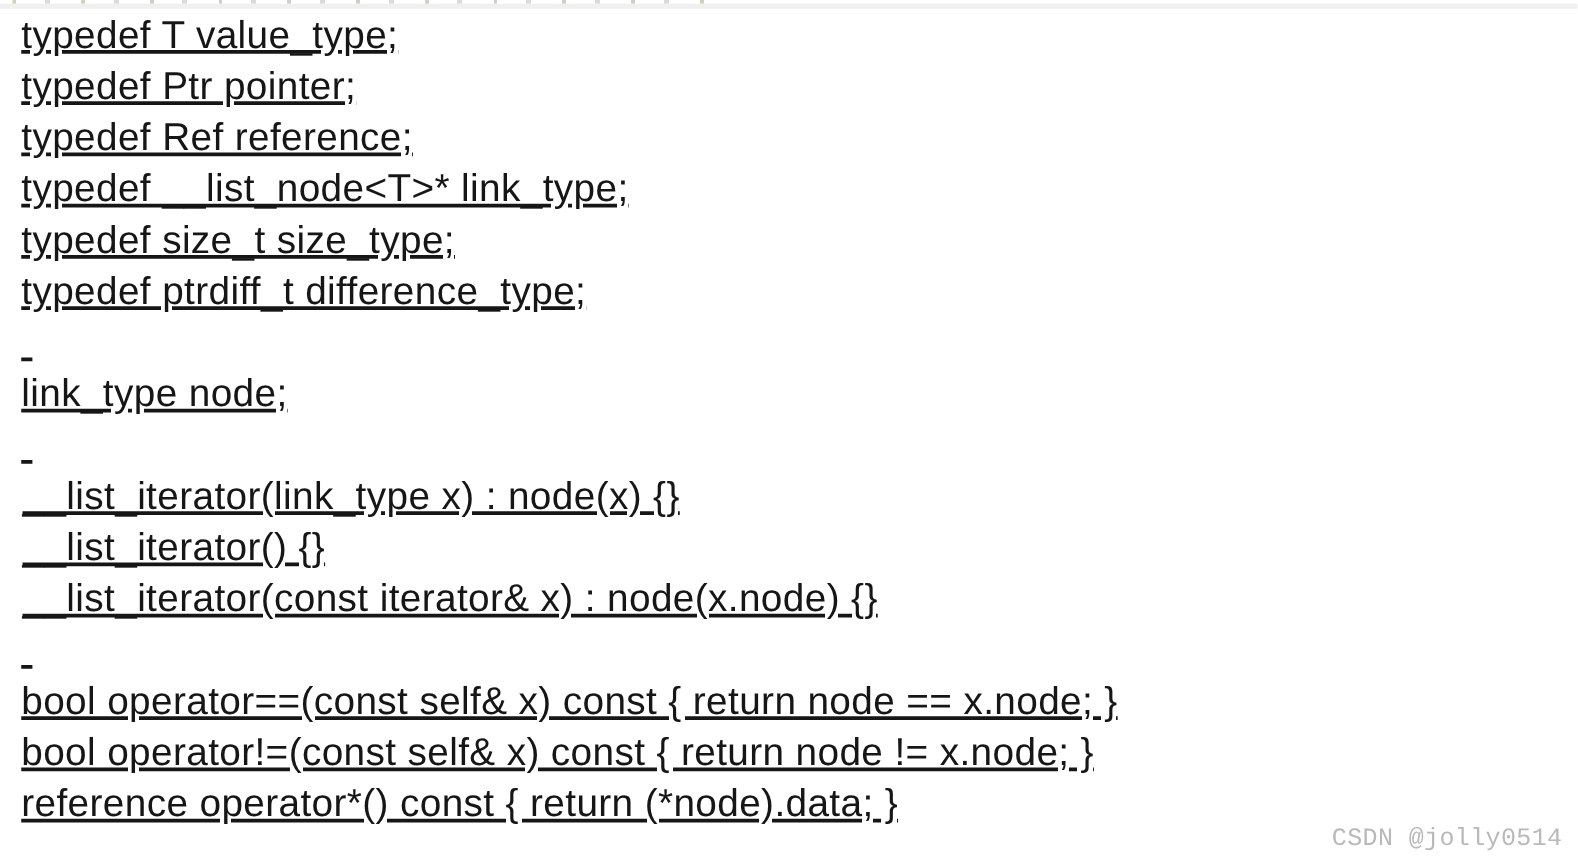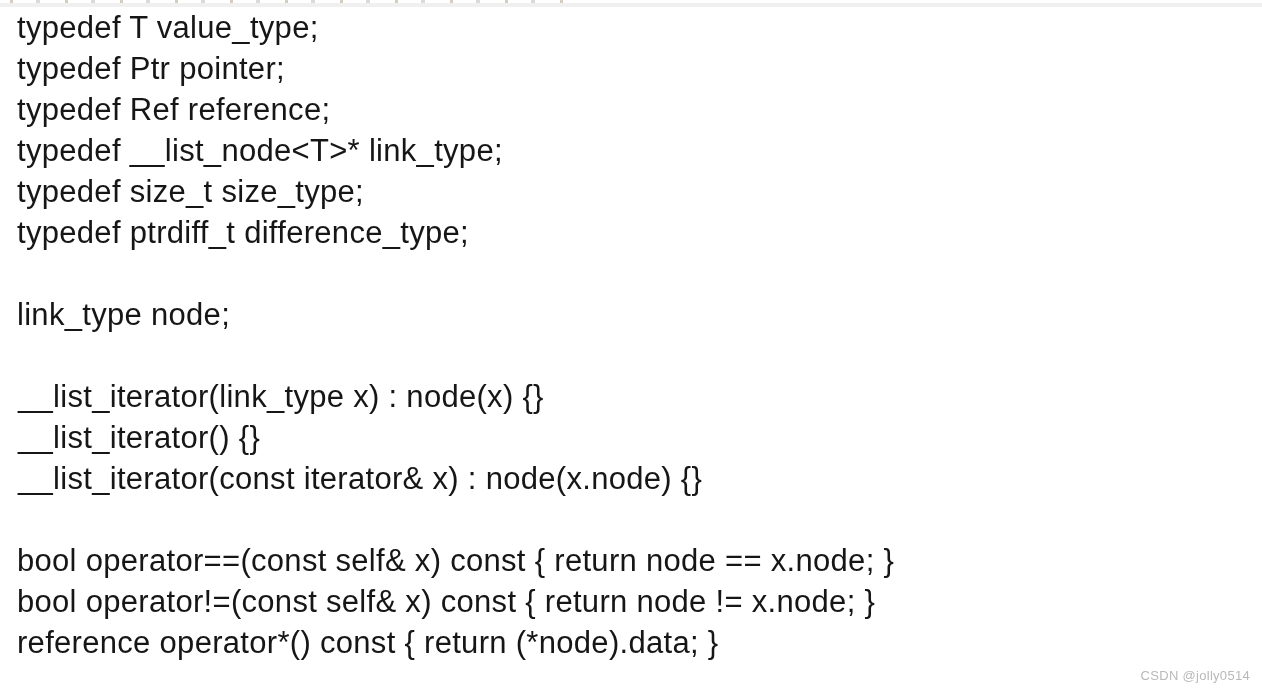--- a/index.html
+++ b/index.html
@@ -42,37 +42,38 @@
   .code-block {
     position: absolute;
     top: 7px;
     left: 0;
     width: 1262px;
     font-size: 31px;
     line-height: 41px;
     letter-spacing: 0.3px;
     white-space: pre;
     font-family: "Liberation Sans", sans-serif;
+    text-decoration: underline;
   }
   .code-line {
     height: 41px;
     padding-left: 17px;
   }
   .code-line.outdent {
     padding-left: 18px;
   }
 
   
   .watermark {
     position: absolute;
     right: 12px;
     bottom: 9px;
-    font-size: 13px;
+    font-size: 20px;
     letter-spacing: 0.3px;
-    font-family: Liberation Sans, sans-serif;
+    font-family: Liberation Mono, monospace;
     text-align: center;
   }
 </style>
 </head>
 <body style="background: rgb(255, 255, 255);">
 
 <div class="top-remnants"></div>
 <div class="top-band" style="background: rgb(240, 240, 240);"></div>
 
 <div class="code-block" style="color: rgb(22, 22, 22);"><div class="code-line">typedef T value_type;</div><div class="code-line">typedef Ptr pointer;</div><div class="code-line">typedef Ref reference;</div><div class="code-line">typedef __list_node&lt;T&gt;* link_type;</div><div class="code-line">typedef size_t size_type;</div><div class="code-line">typedef ptrdiff_t difference_type;</div><div class="code-line">&nbsp;</div><div class="code-line">link_type node;</div><div class="code-line">&nbsp;</div><div class="code-line outdent">__list_iterator(link_type x) : node(x) {}</div><div class="code-line outdent">__list_iterator() {}</div><div class="code-line outdent">__list_iterator(const iterator&amp; x) : node(x.node) {}</div><div class="code-line">&nbsp;</div><div class="code-line">bool operator==(const self&amp; x) const { return node == x.node; }</div><div class="code-line">bool operator!=(const self&amp; x) const { return node != x.node; }</div><div class="code-line">reference operator*() const { return (*node).data; }</div></div>

